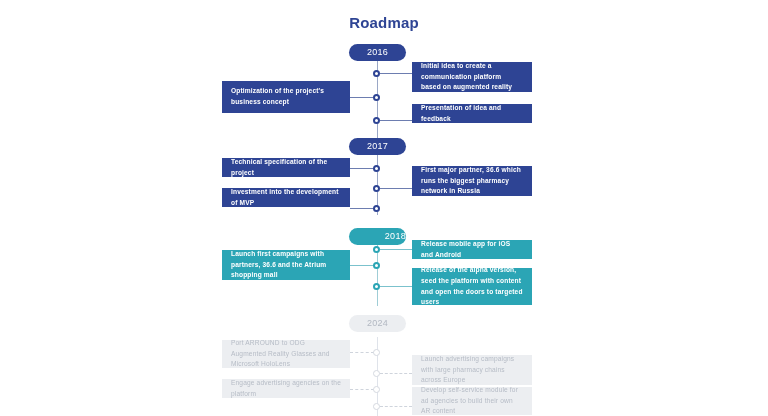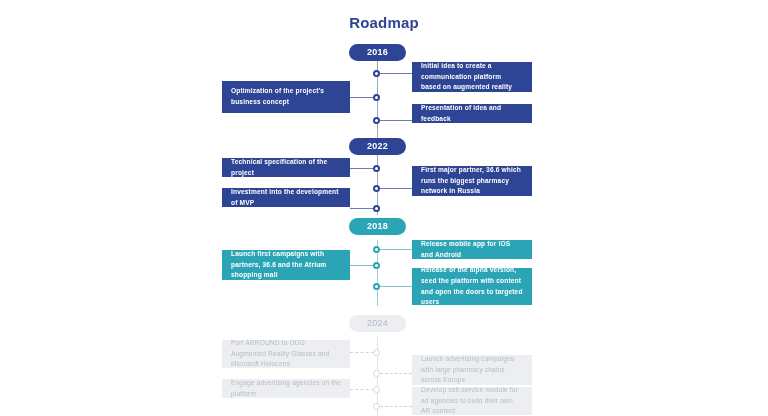--- a/index.html
+++ b/index.html
@@ -44,21 +44,21 @@
   
   .year-badge {
     position: absolute;
     left: 349px;
     width: 57px;
     height: 17px;
     border-radius: 9px;
     line-height: 17px;
     text-align: center;
     font-size: 9px;
-    font-weight: bold;
+    font-weight: normal;
     color: #ffffff;
     letter-spacing: 0.3px;
     z-index: 4;
   }
   .year-badge.navy { background: #2e4494; }
   .year-badge.teal { background: #2ba5b5; }
   .year-badge.ghost {
     background: #eceef1;
     color: #b2b8c2;
     font-weight: normal;
@@ -148,21 +148,21 @@
   </div>
 
   <div class="card navy" style="left:222px; top:81px; width:128px; height:32px;">
     <span class="card-text">Optimization of the project's business concept</span>
   </div>
 
   <div class="card navy" style="left:412px; top:104px; width:120px; height:19px;">
     <span class="card-text">Presentation of idea and feedback</span>
   </div>
 
-  <div class="year-badge navy" style="top:138px;">2022</div>
+  <div class="year-badge navy" style="top:138px;">2017</div>
 
   <div class="node navy" style="top:165px;"></div>
   <div class="node navy" style="top:185px;"></div>
   <div class="node navy" style="top:205px;"></div>
 
   <div class="connector navy" style="left:350px; width:24px; top:168px;"></div>
   <div class="connector navy" style="left:380px; width:32px; top:188px;"></div>
   <div class="connector navy" style="left:350px; width:24px; top:208px;"></div>
 
   <div class="card navy" style="left:222px; top:158px; width:128px; height:19px;">
@@ -170,21 +170,21 @@
   </div>
 
   <div class="card navy" style="left:412px; top:166px; width:120px; height:30px;">
     <span class="card-text">First major partner, 36.6 which runs the biggest pharmacy network in Russia</span>
   </div>
 
   <div class="card navy" style="left:222px; top:188px; width:128px; height:19px;">
     <span class="card-text">Investment into the development of MVP</span>
   </div>
 
-  <div class="year-badge teal" style="top:218px;">2018</div>
+  <div class="year-badge teal" style="top:228px;text-align:right;">2018</div>
 
   <div class="node teal" style="top:246px;"></div>
   <div class="node teal" style="top:262px;"></div>
   <div class="node teal" style="top:283px;"></div>
 
   <div class="connector teal" style="left:380px; width:32px; top:249px;"></div>
   <div class="connector teal" style="left:350px; width:24px; top:265px;"></div>
   <div class="connector teal" style="left:380px; width:32px; top:286px;"></div>
 
   <div class="card teal" style="left:412px; top:240px; width:120px; height:19px;">

